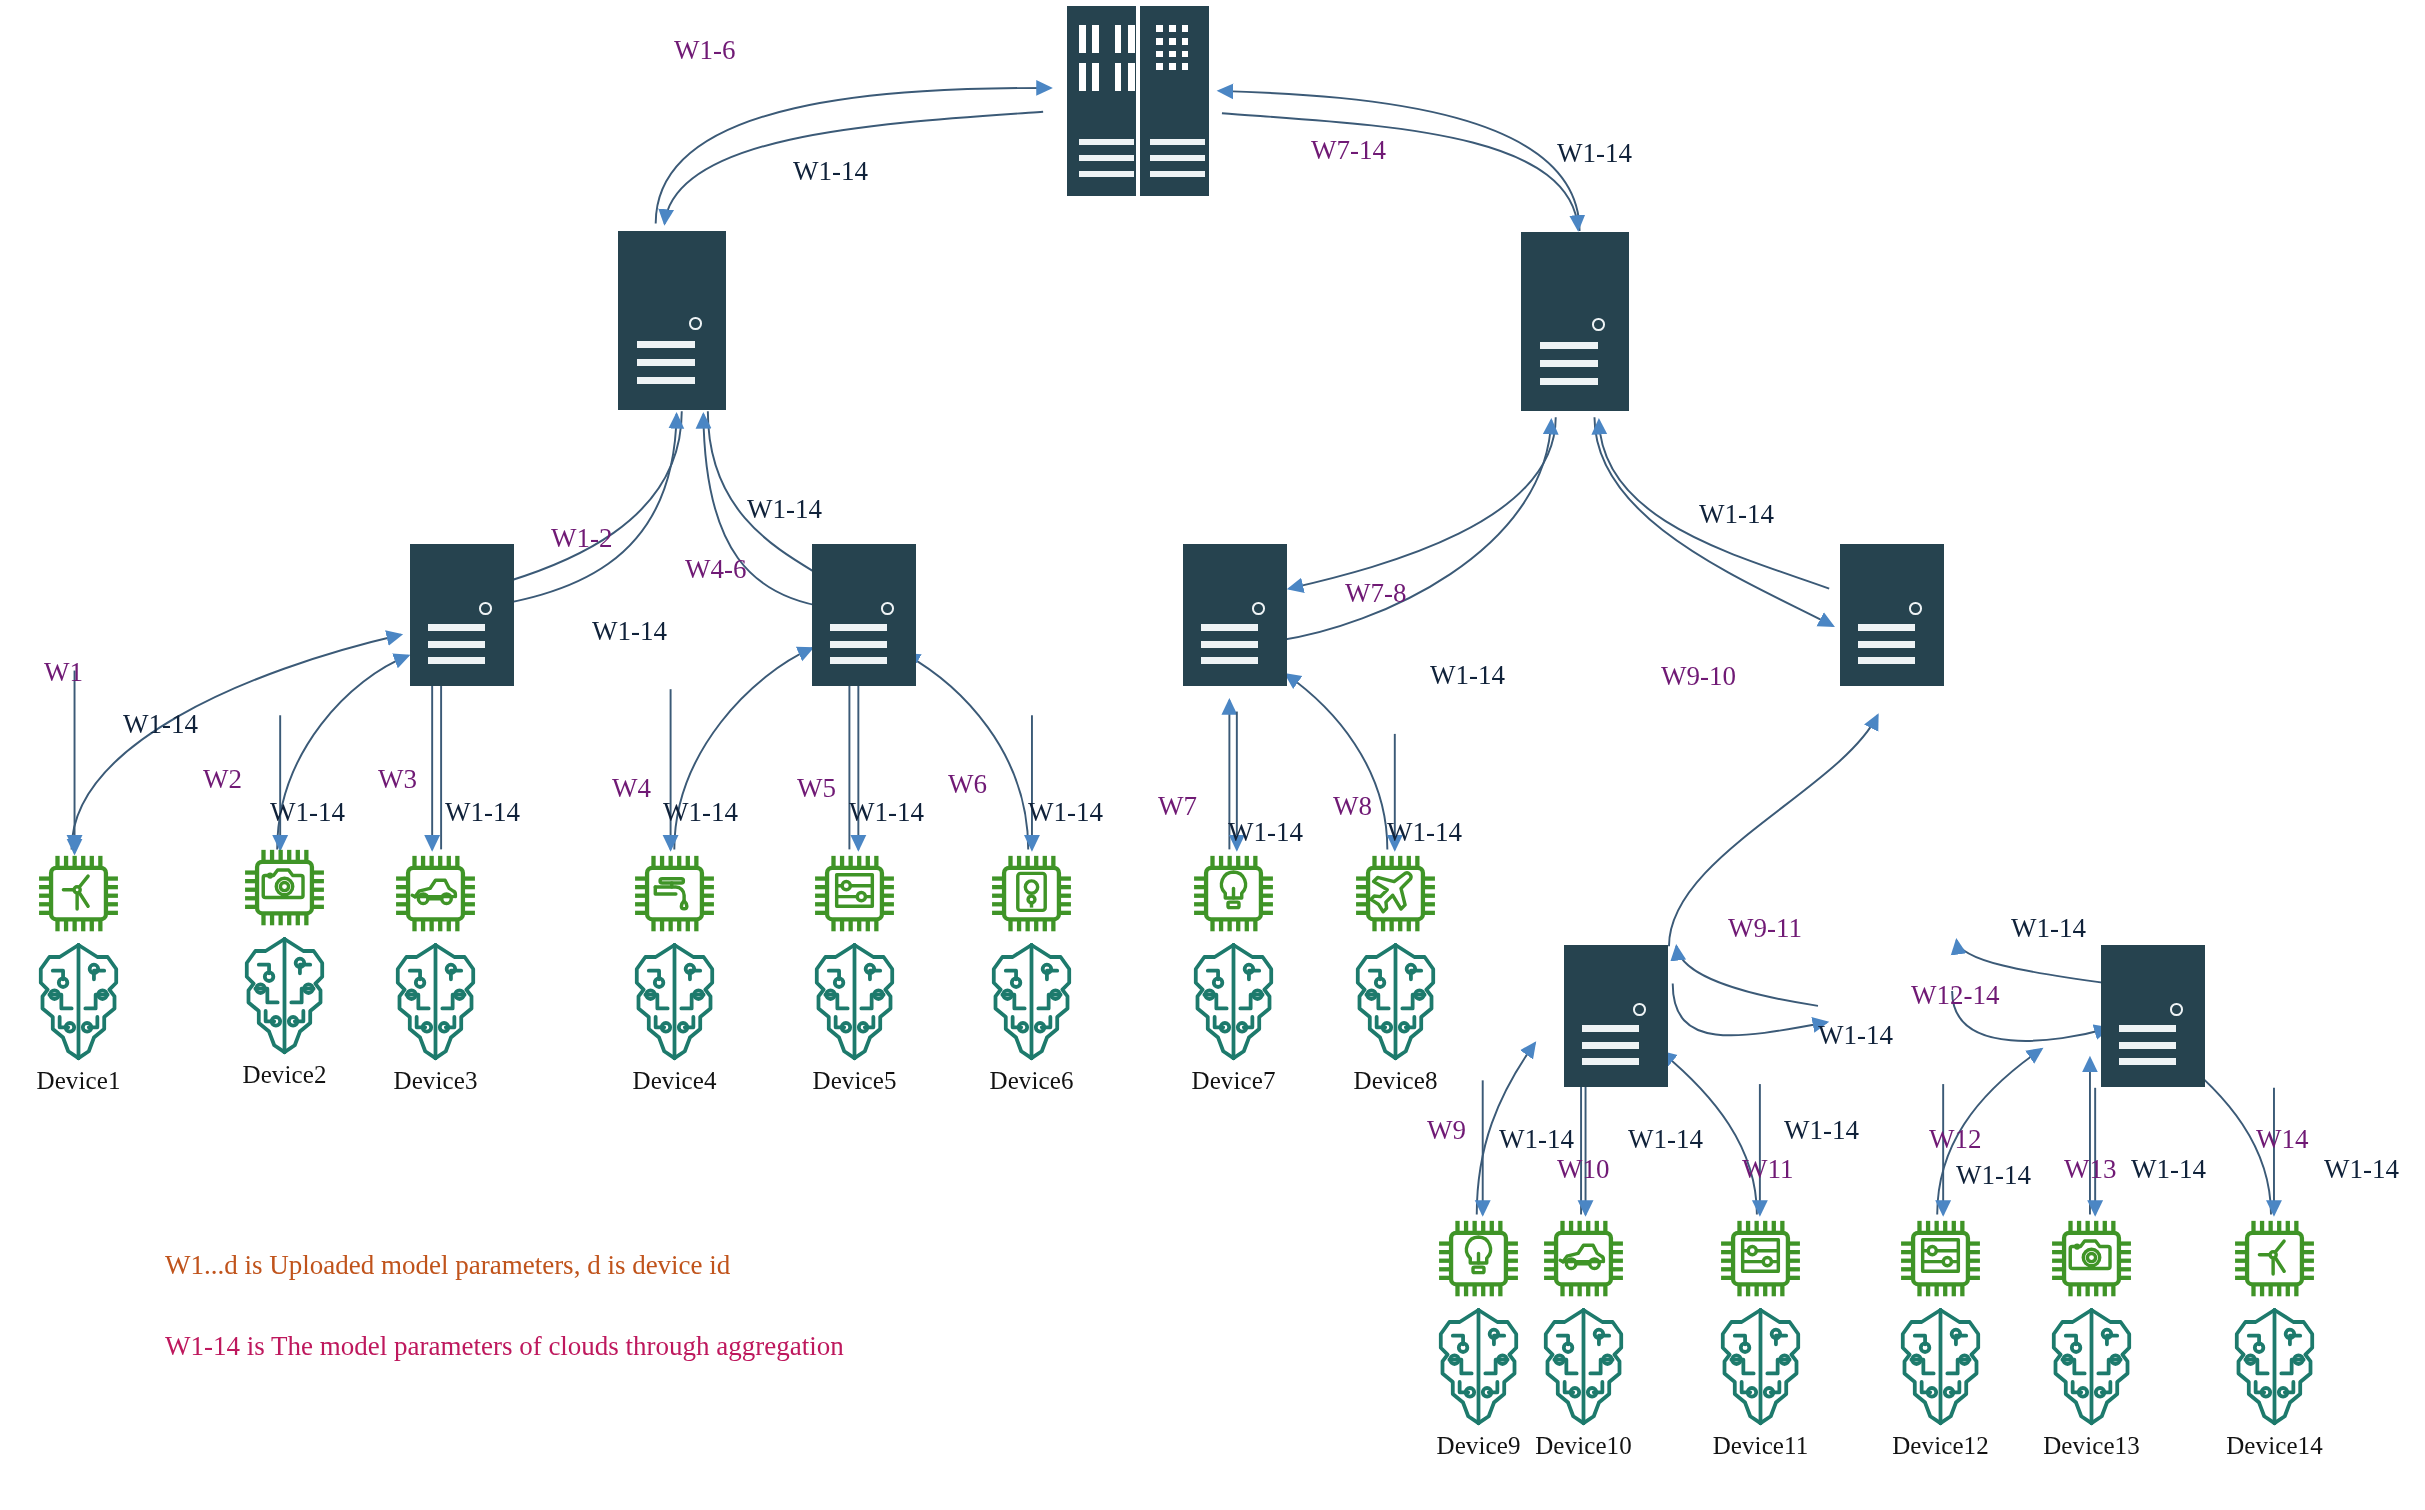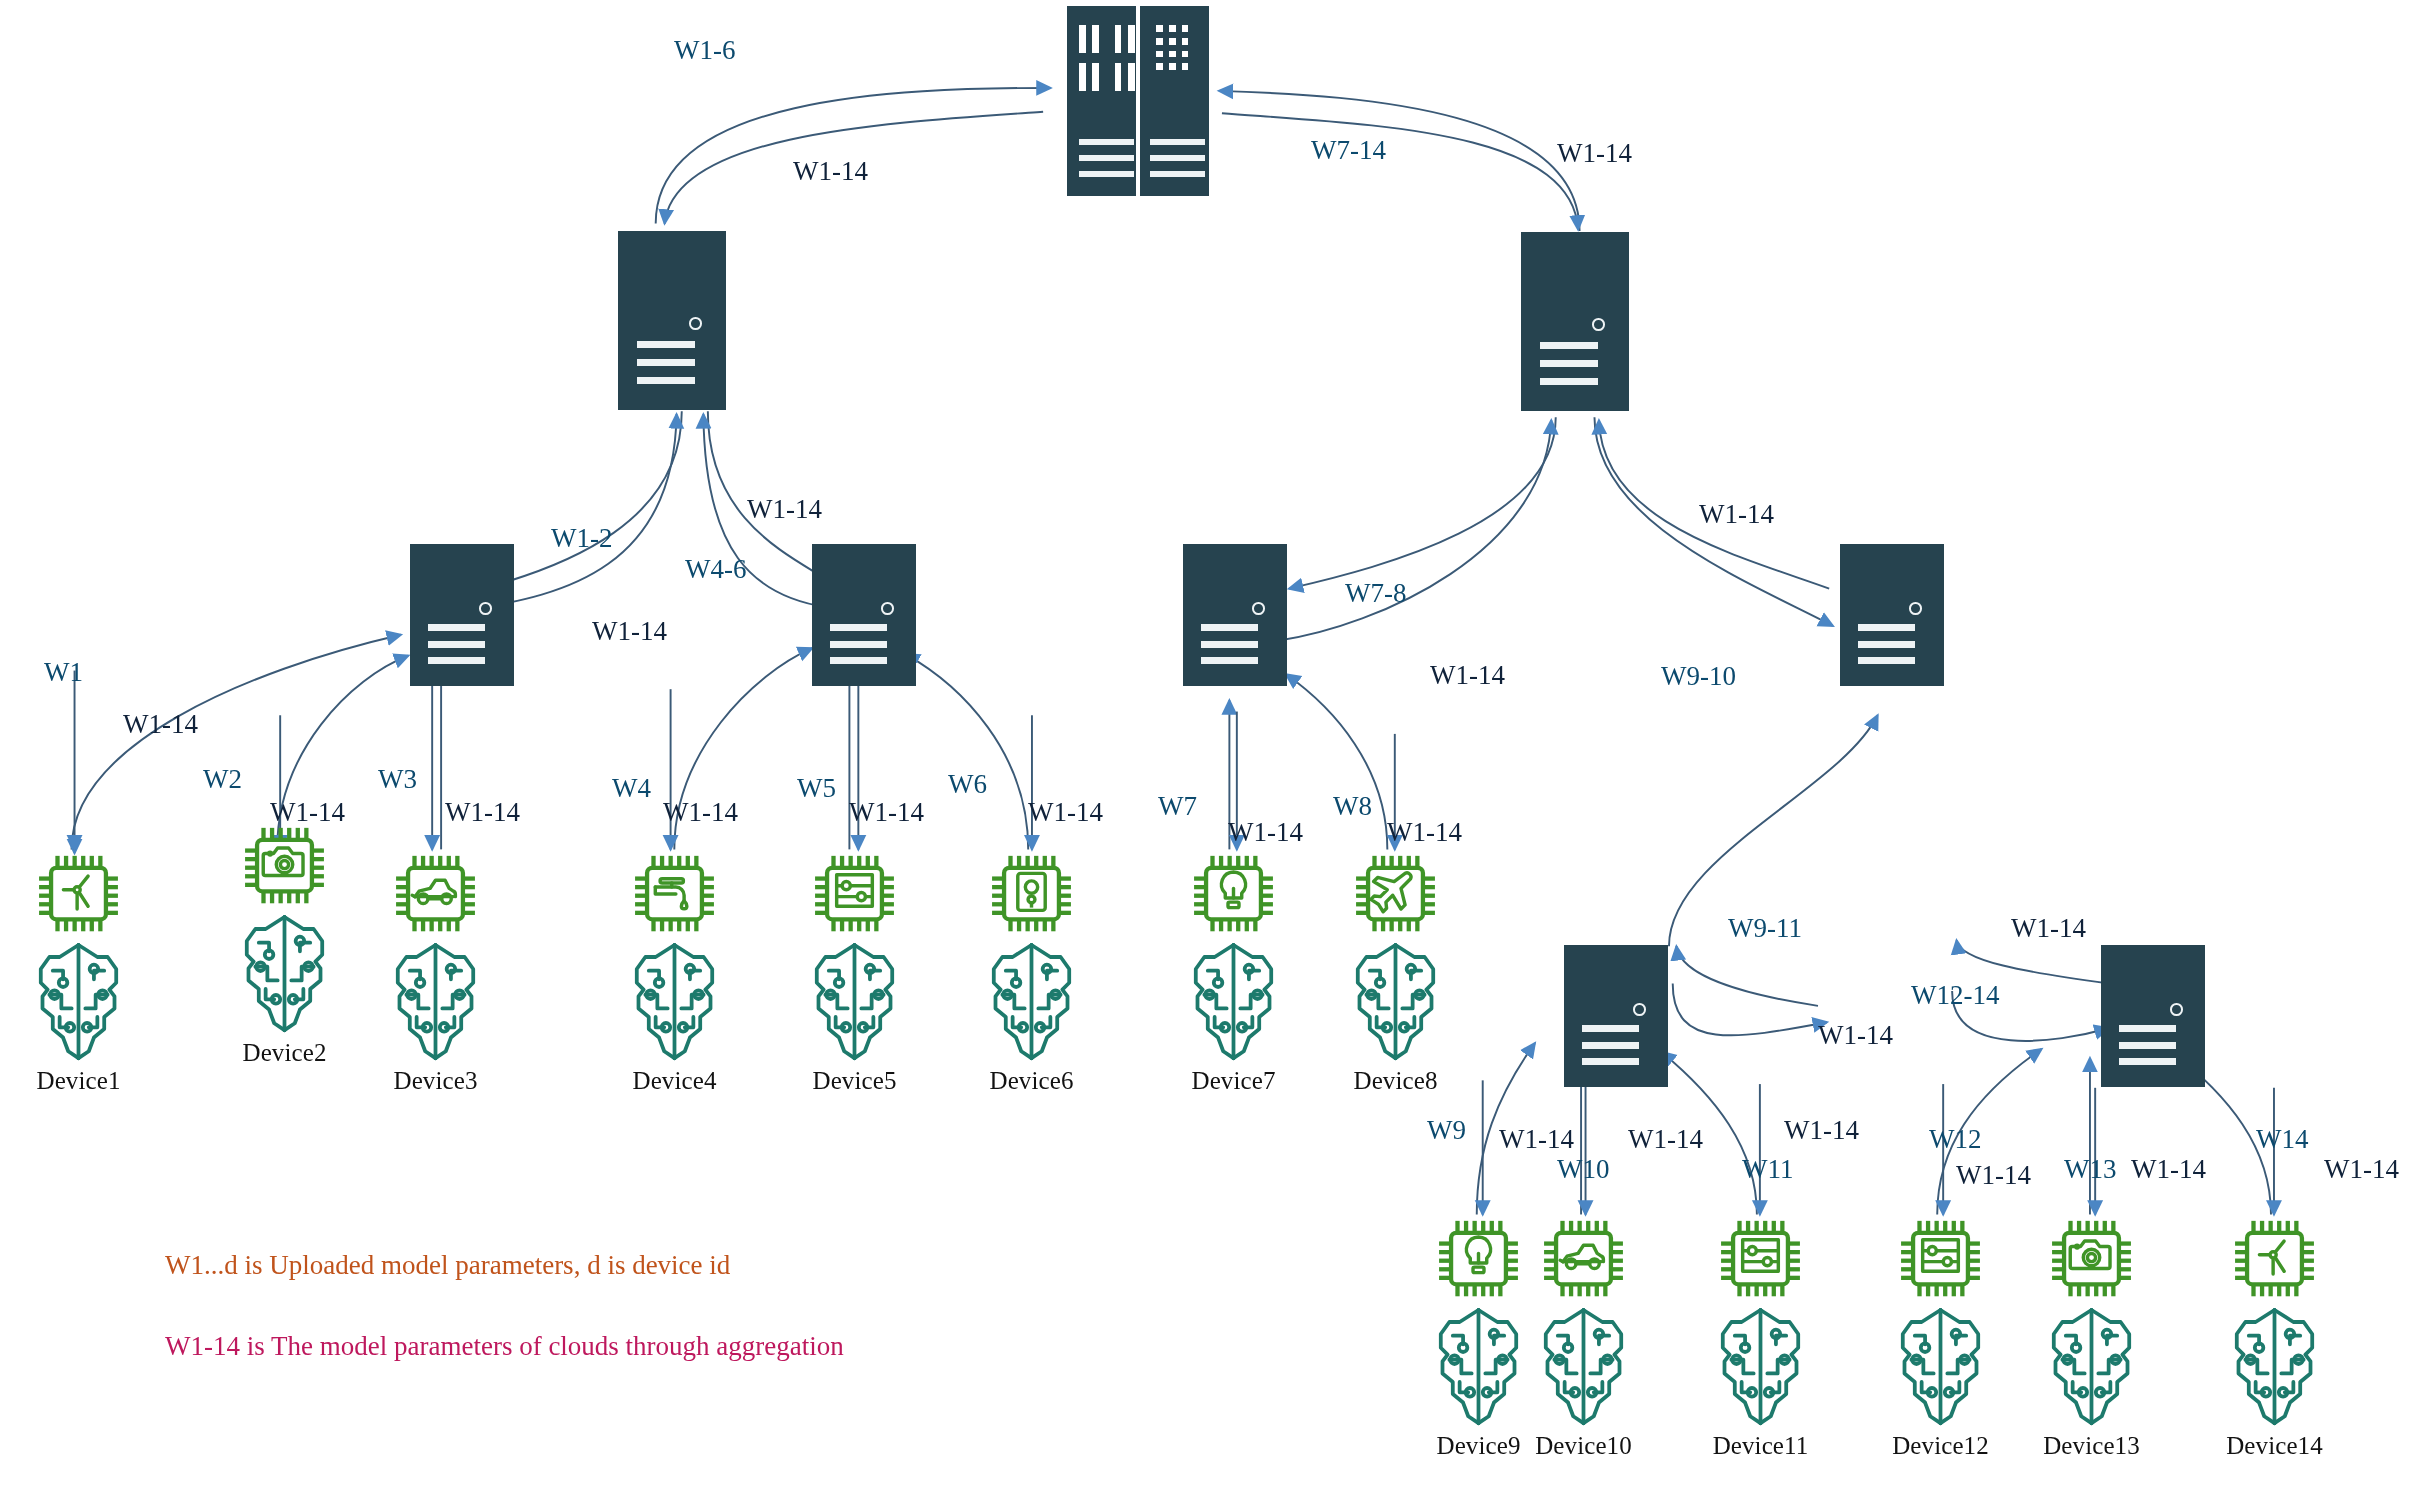--- a/index.html
+++ b/index.html
@@ -25,21 +25,21 @@
   .cl-line{position:absolute;background:#eef3f5;height:6px;}
 
   
   .device{position:absolute;width:127px;}
   .dev-ico{width:127px;height:216px;display:block;}
   .dev-label{position:absolute;top:218px;left:50%;transform:translateX(-50%);
              white-space:nowrap;font-size:25px;color:#121212;letter-spacing:0.1px;}
 
   
   .lbl{position:absolute;white-space:nowrap;font-size:27px;line-height:1;}
-  .lbl.up{color:#0c4a6e;}
+  .lbl.up{color:#701a75;}
   .lbl.down{color:#10223a;}
 
   .legend{position:absolute;white-space:nowrap;font-size:27px;line-height:1;}
   .legend.up{color:#c0531b;}
   .legend.down{color:#be185d;}
 </style>
 </head>
 <body>
 
 <div id="stage">
@@ -258,21 +258,21 @@
     <path d="M30,196 v12 h10"></path>
               <circle cx="42" cy="208" r="5"></circle>
     <path d="M82,142 h-12 v10"></path>
               <circle cx="70" cy="140" r="5"></circle>
     <path d="M86,170 h-14 v16 h-12"></path>
               <circle cx="80" cy="170" r="5"></circle>
     <path d="M74,196 v12 h-10"></path>
               <circle cx="62" cy="208" r="5"></circle>
   </g>
   </svg></span><span class="dev-label">Device1</span></div>
-      <div class="device" style="left: 221px; top: 821px;"><span><svg class="dev-ico" viewBox="0 0 104 252" xmlns="http://www.w3.org/2000/svg">
+      <div class="device" style="left: 221px; top: 843px;"><span><svg class="dev-ico" viewBox="0 0 104 252" xmlns="http://www.w3.org/2000/svg">
     <rect x="25" y="8" width="5" height="14" fill="#3f9427"></rect>
             <rect x="35" y="8" width="5" height="14" fill="#3f9427"></rect>
             <rect x="45" y="8" width="5" height="14" fill="#3f9427"></rect>
             <rect x="55" y="8" width="5" height="14" fill="#3f9427"></rect>
             <rect x="65" y="8" width="5" height="14" fill="#3f9427"></rect>
             <rect x="75" y="8" width="5" height="14" fill="#3f9427"></rect>
             <rect x="6" y="32" width="14" height="5" fill="#3f9427"></rect>
             <rect x="6" y="42" width="14" height="5" fill="#3f9427"></rect>
             <rect x="6" y="52" width="14" height="5" fill="#3f9427"></rect>
             <rect x="6" y="62" width="14" height="5" fill="#3f9427"></rect>

